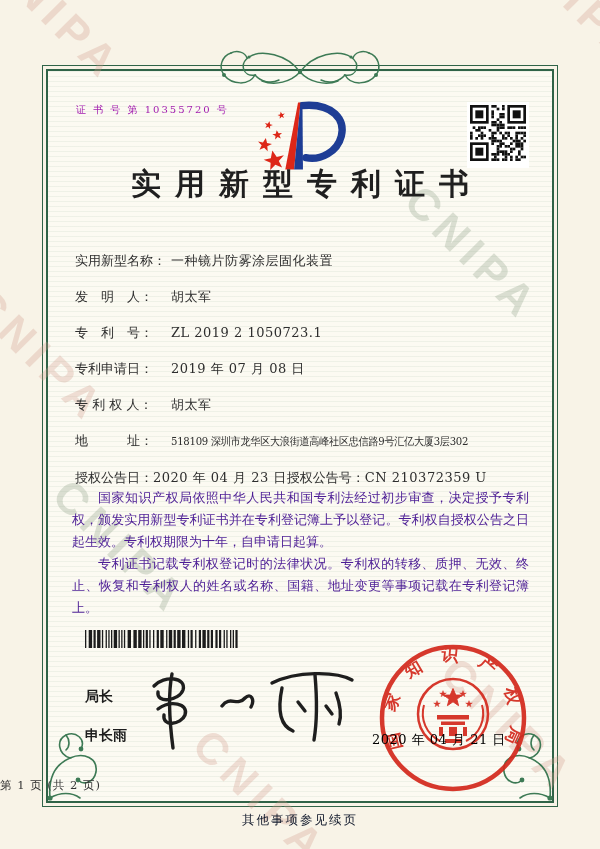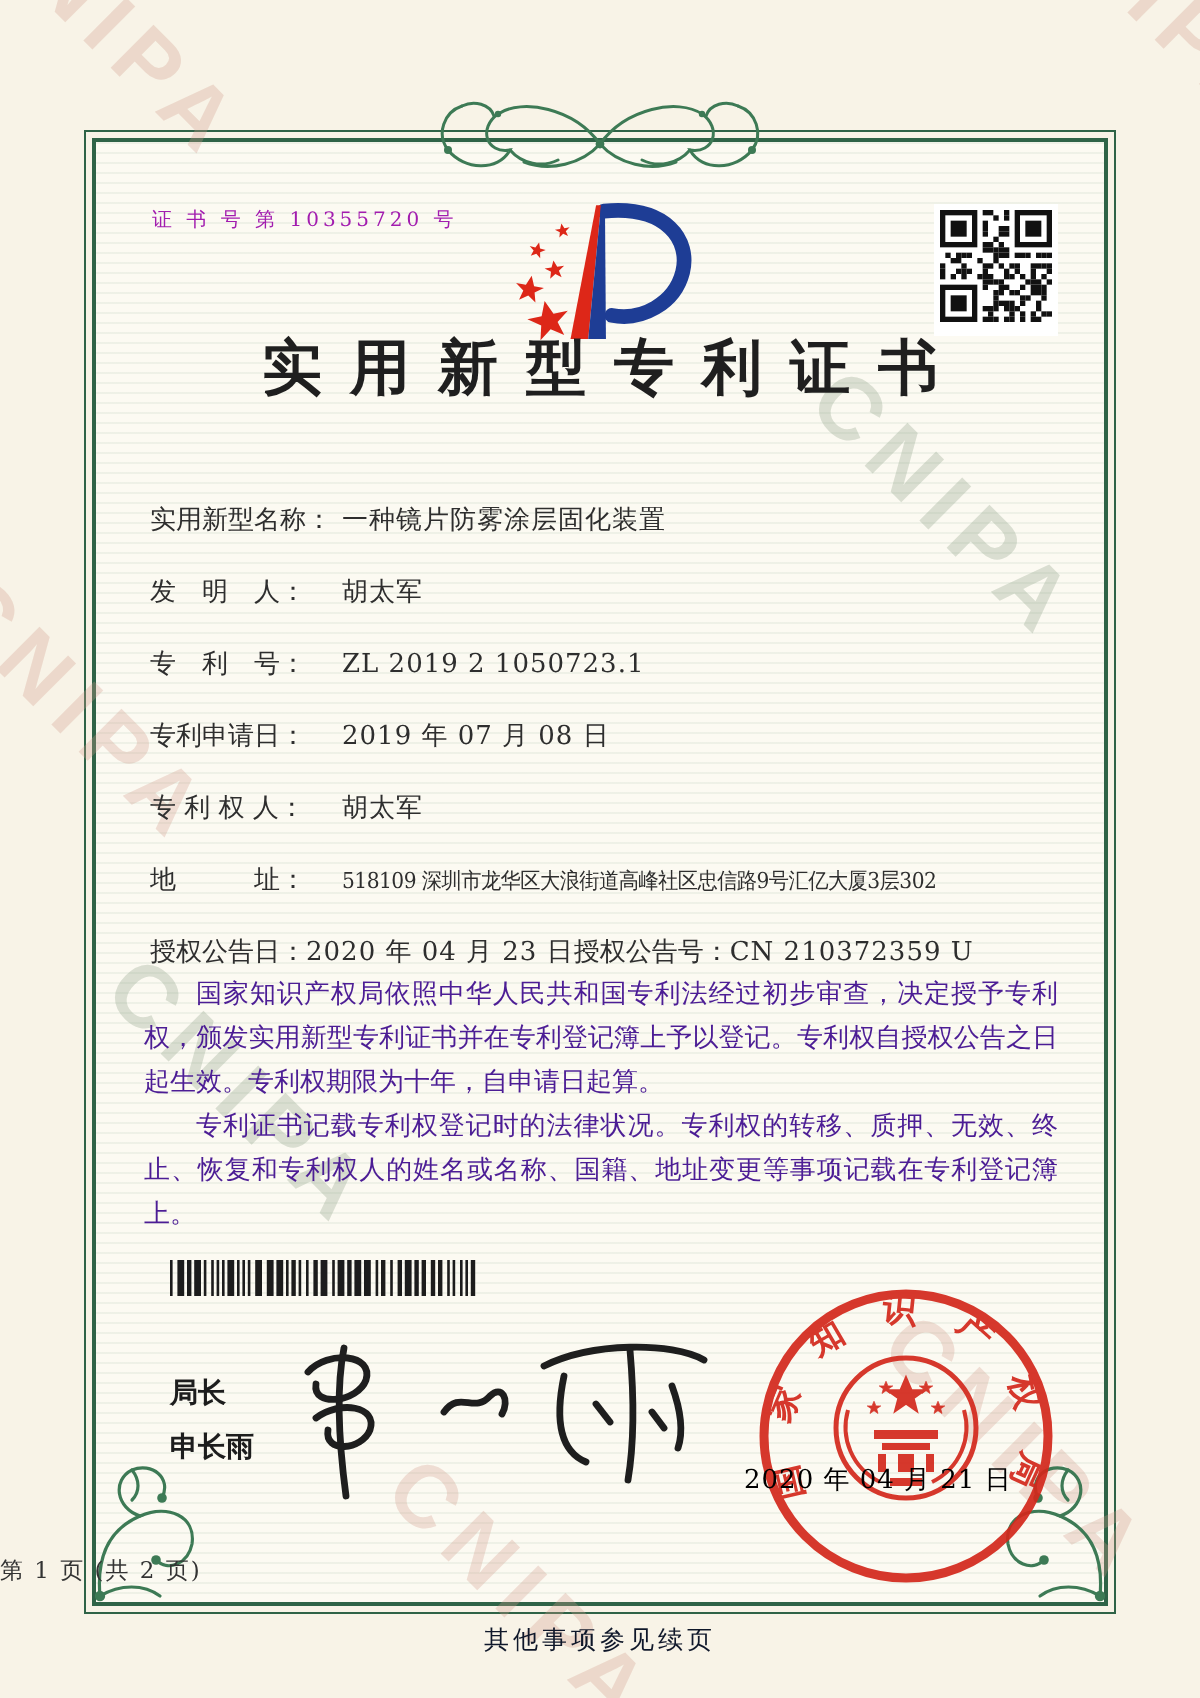--- a/index.html
+++ b/index.html
@@ -51,21 +51,21 @@
 
   
   .paras{position:absolute;left:72px;top:487px;width:457px;font-size:13px;
     line-height:22px;color:#4c1d95;text-align:justify;}
   .paras p{margin:0;text-indent:2em;}
 
   
   .barcode{position:absolute;left:85px;top:630px;}
   .signer{position:absolute;left:85px;top:688px;z-index:3;
     font-family:"Liberation Sans","DejaVu Sans",sans-serif;color:#1d1d1d;}
-  .signer .s-title{font-size:14px;font-weight:700;margin-bottom:9px;}
+  .signer .s-title{font-size:14px;font-weight:700;margin-bottom:21px;}
   .signer .s-name{font-size:14px;font-weight:700;}
   .signature{position:absolute;left:138px;top:660px;z-index:3;}
   .seal{position:absolute;left:368px;top:638px;z-index:3;}
   .seal-date{position:absolute;left:372px;top:731px;width:150px;z-index:4;
     font-size:13px;color:#000000;letter-spacing:0.5px;}
   .page-info{position:absolute;left:0;top:778px;width:100%;text-align:left;
     font-size:11.5px;color:#333;letter-spacing:1px;}
   .note{position:absolute;left:0;top:812px;width:100%;text-align:center;
     font-size:12.5px;color:#0f172a;letter-spacing:2px;}
 

